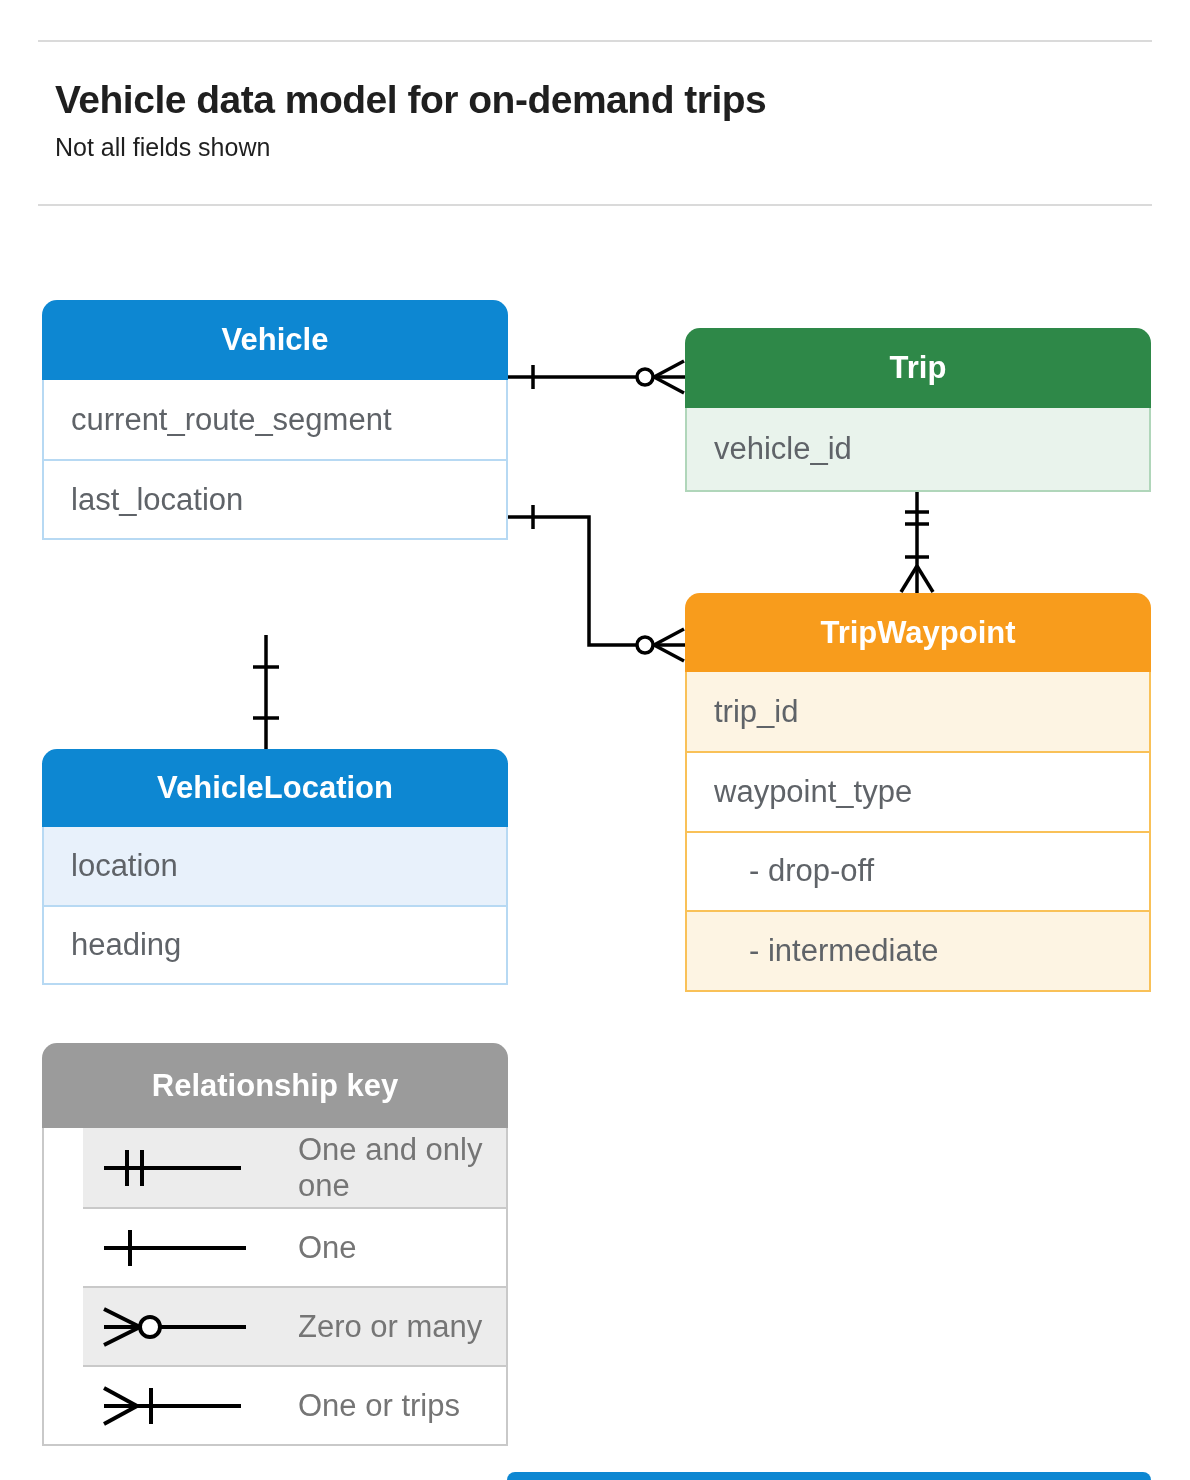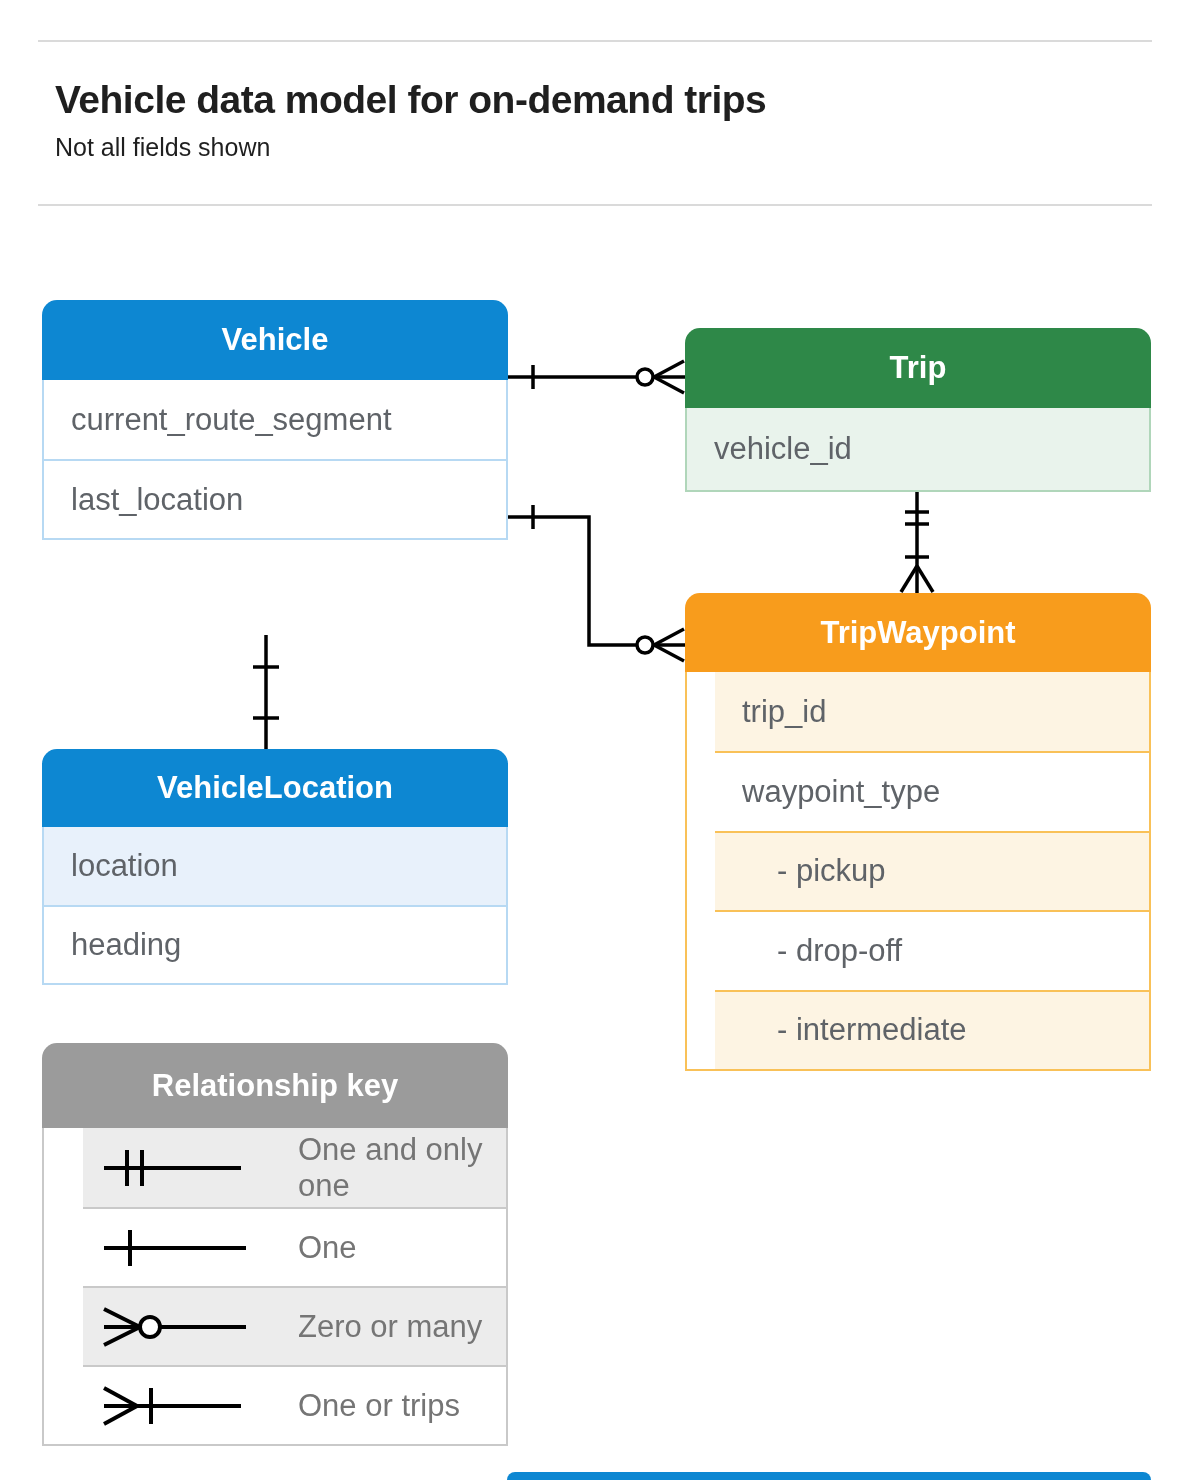--- a/index.html
+++ b/index.html
@@ -41,21 +41,21 @@
   .entity.blue  .e-body{border-color:var(--blue-border);}
   .entity.blue  .e-row + .e-row{border-color:var(--blue-border);}
   .entity.blue  .e-row.alt{background:var(--blue-light);}
 
   .entity.green .e-header{background:var(--green);}
   .entity.green .e-body{border-color:var(--green-border);}
   .entity.green .e-row{height:82px;}
   .entity.green .e-row.alt{background:var(--green-light);}
 
   .entity.orange .e-header{height:79px; background:var(--orange);}
-  .entity.orange .e-body{border-color:var(--orange-border);padding-left:28px;}
+  .entity.orange .e-body{border-color:var(--orange-border);}
   .entity.orange .e-row{height:79.4px;}
   .entity.orange .e-row + .e-row{border-color:var(--orange-border);}
   .entity.orange .e-row.alt{background:var(--orange-light);}
 
   .entity.loc .e-header{height:78px;}
   .entity.loc .e-row{height:78px;}
 
   .entity.gray .e-header{height:85px; background:var(--gray-header);}
   .entity.gray .e-body{border-color:var(--gray-border);}
   .entity.gray .e-row + .e-row{border-color:var(--gray-border);}
@@ -133,21 +133,20 @@
     <div class="e-body">
       <div class="e-row alt">vehicle_id</div>
     </div>
   </div>
 
   <div class="entity orange" id="tripwaypoint">
     <div class="e-header">TripWaypoint</div>
     <div class="e-body">
       <div class="e-row alt">trip_id</div>
       <div class="e-row">waypoint_type</div>
-      <div class="e-row alt indent">- pickup</div>
       <div class="e-row indent">- drop-off</div>
       <div class="e-row alt indent">- intermediate</div>
     </div>
   </div>
 
   <div class="entity blue loc" id="vehiclelocation">
     <div class="e-header">VehicleLocation</div>
     <div class="e-body">
       <div class="e-row alt">location</div>
       <div class="e-row">heading</div>

